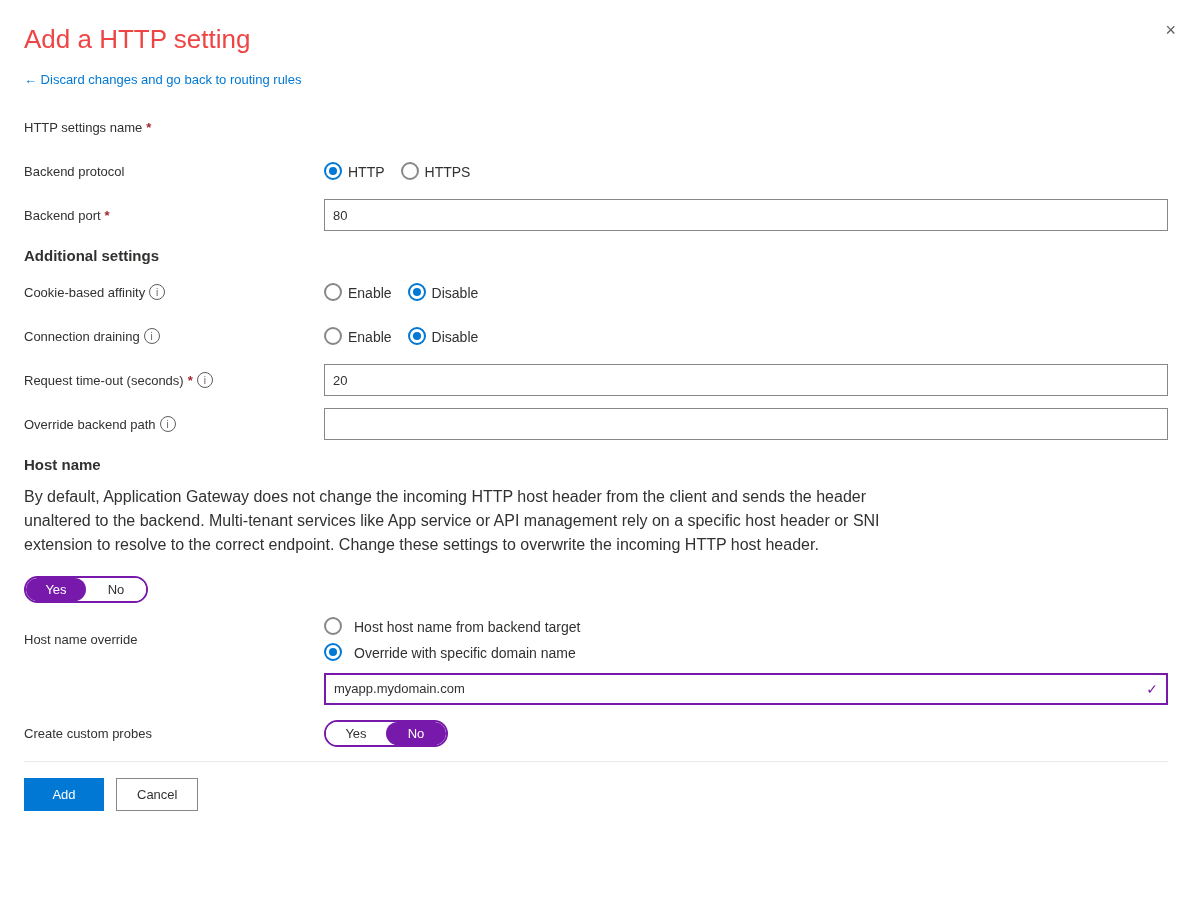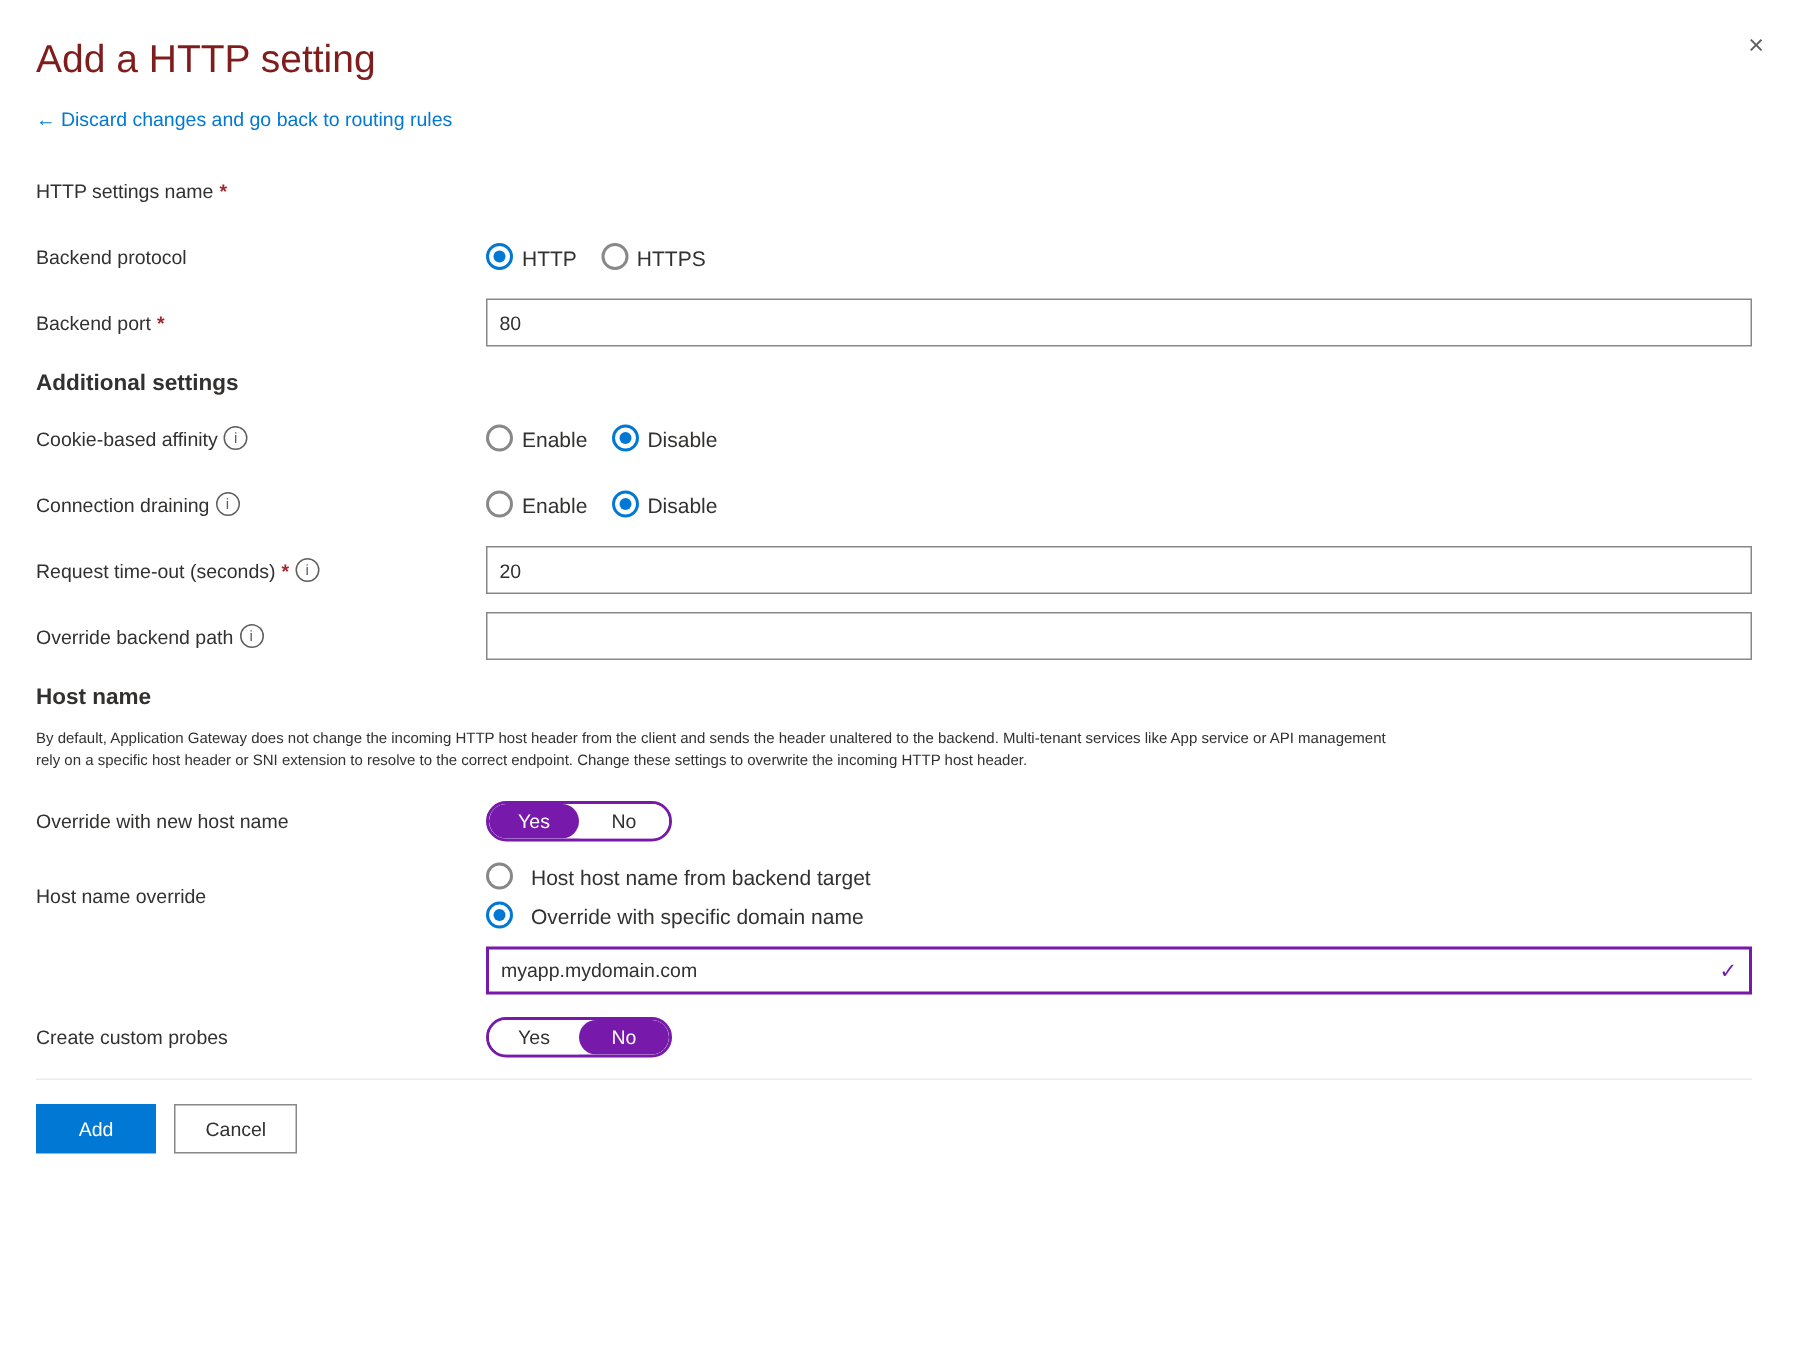--- a/index.html
+++ b/index.html
@@ -13,21 +13,21 @@
     }
     .panel {
       background: #fff;
       padding: 24px 32px 24px 24px;
       position: relative;
       max-width: 1200px;
     }
     .panel-title {
       font-size: 26px;
       font-weight: 300;
-      color: #7f1d1d;
+      color: #ef4444;
       margin-bottom: 16px;
     }
     .close-btn {
       position: absolute;
       top: 20px;
       right: 24px;
       background: none;
       border: none;
       font-size: 18px;
       cursor: pointer;
@@ -168,21 +168,21 @@
     .toggle-btn.active {
       background: #7719aa;
       color: #fff;
       border-radius: 16px;
     }
     .toggle-btn.inactive {
       background: #fff;
       color: #323130;
     }
     .description-text {
-      font-size: 10px;
+      font-size: 16px;
       color: #323130;
       line-height: 1.5;
       margin-bottom: 16px;
       max-width: 900px;
     }
     .footer {
       display: flex;
       gap: 12px;
       margin-top: 8px;
       padding-top: 16px;
@@ -336,23 +336,20 @@
       <input type="text" class="text-input" value="" style="">
     </div>
   </div>
 
   <div class="section-title">Host name</div>
 
   <p class="description-text">By default, Application Gateway does not change the incoming HTTP host header from the client and sends the header unaltered to the backend. Multi-tenant services like App service or API management rely on a specific host header or SNI extension to resolve to the correct endpoint. Change these settings to overwrite the incoming HTTP host header.</p>
 
   
   <div class="form-row">
-    <div class="form-label">
-      <span>Override with new host name</span>
-    </div>
     <div class="form-control">
       <div class="toggle-group">
         <button class="toggle-btn active">Yes</button>
         <button class="toggle-btn inactive">No</button>
       </div>
     </div>
   </div>
 
   
   <div class="form-row">

